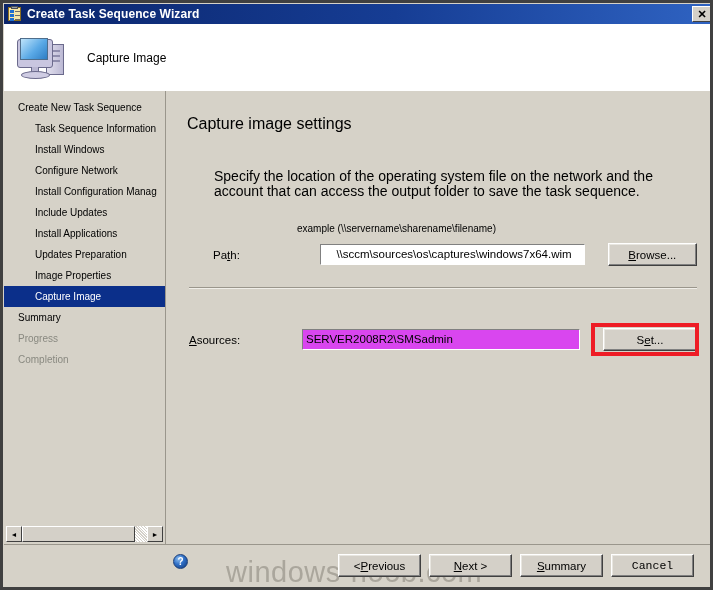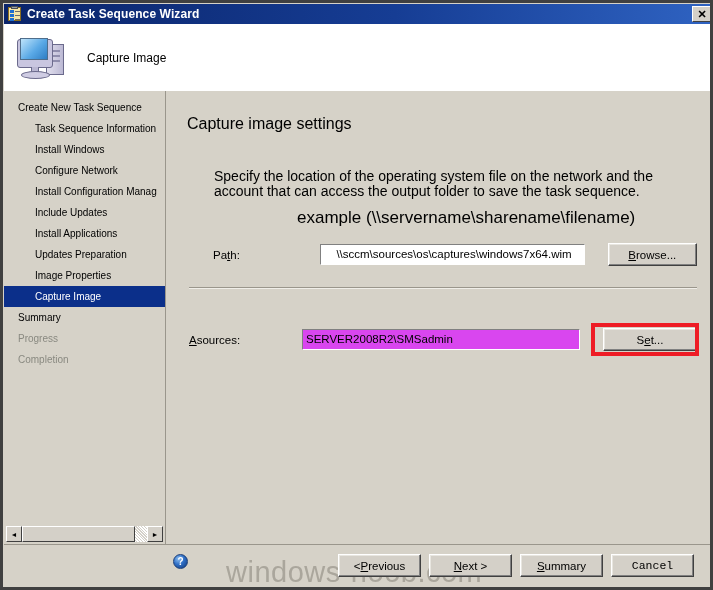--- a/index.html
+++ b/index.html
@@ -274,22 +274,22 @@
     position: absolute;
     left: 26px; top: 78px;
     width: 489px;
     font-size: 14px;
     color: #000000;
     line-height: 15px;
     margin-left: 17px;
   }
   .example-line {
     position: absolute;
-    left: 126px; top: 117px;
-    font-size: 17px;
+    left: 126px; top: 132px;
+    font-size: 10px;
     color: #000000;
     white-space: nowrap;
   }
 
   .field-row {
     position: absolute;
     display: flex;
     align-items: center;
   }
   .field-label {

